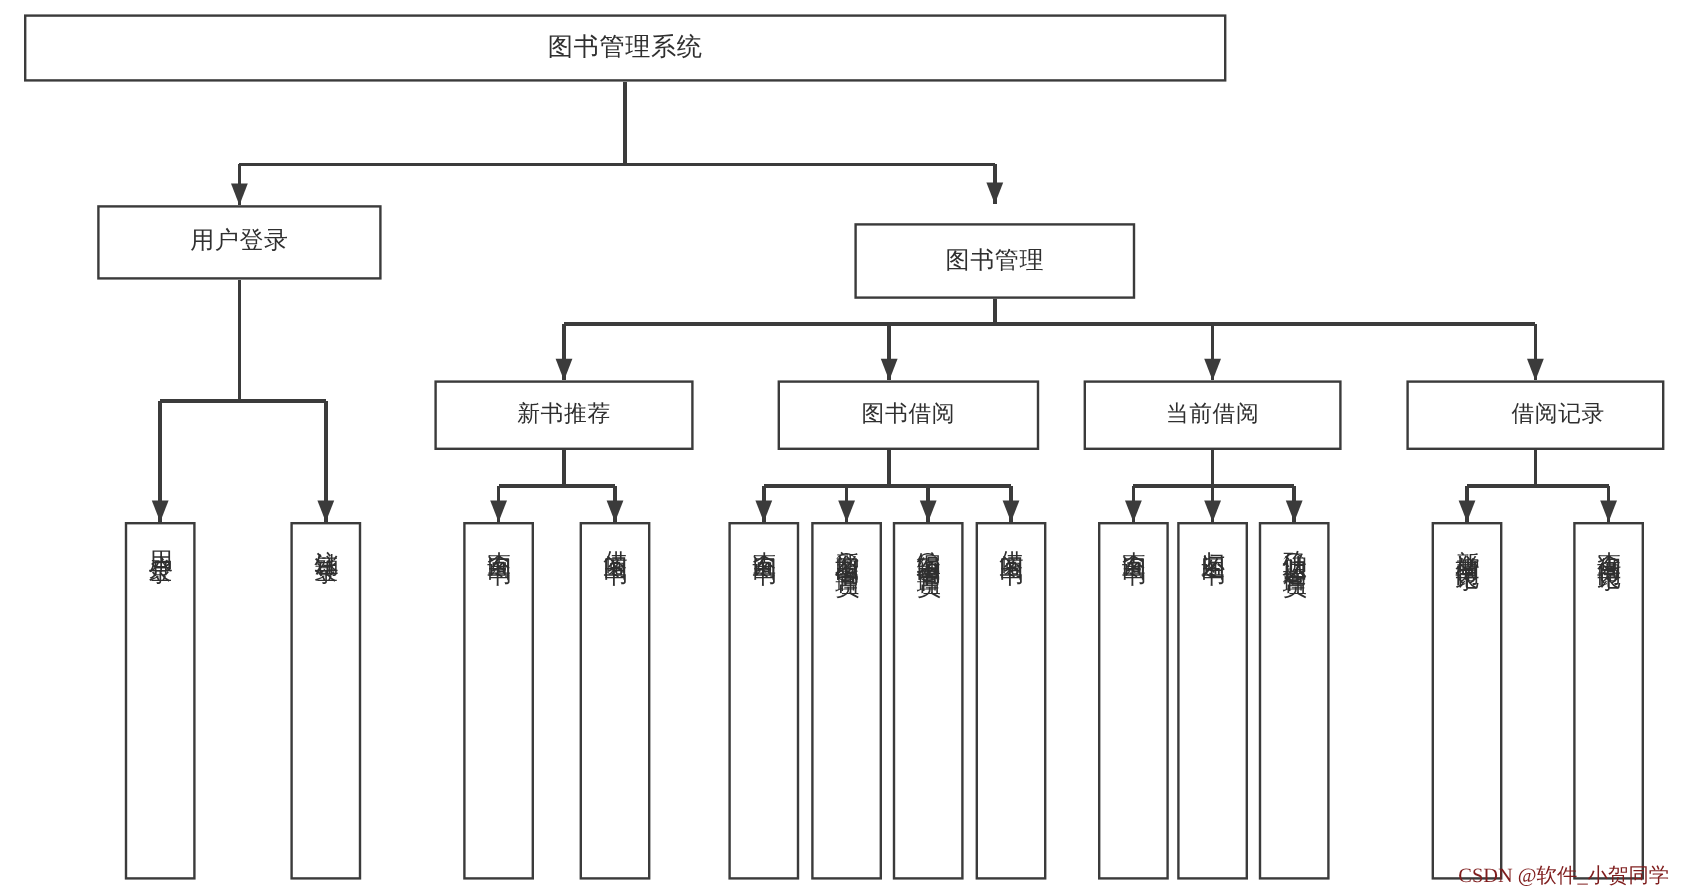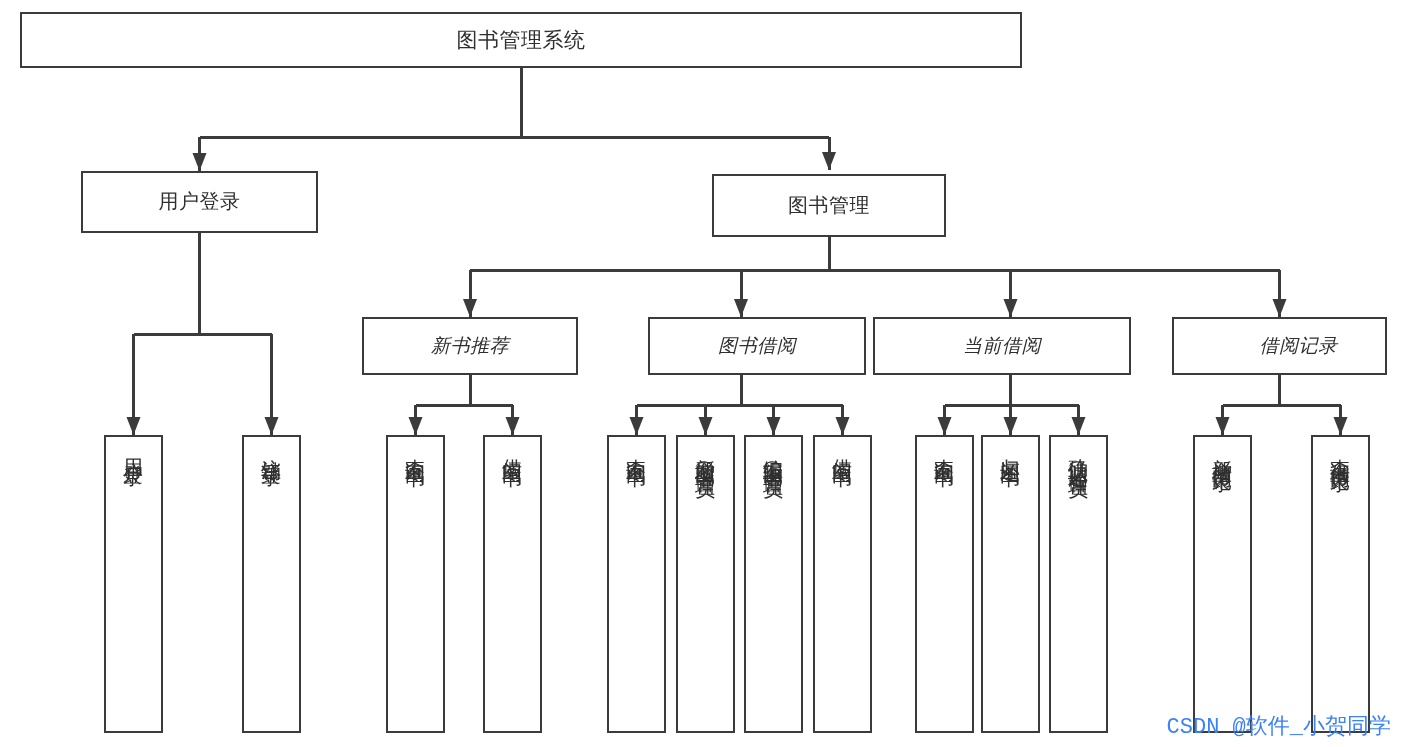--- a/index.html
+++ b/index.html
@@ -46,42 +46,41 @@
     user-select: none;
   }
   .node-root .node-label {
     font-size: 21px;
   }
   .node-level1 .node-label {
     font-size: 20px;
   }
   .node-level2 .node-label {
     font-size: 19px;
-    font-style: italic;
   }
   .node-leaf {
     align-items: flex-start;
     justify-content: center;
     padding-top: 6px;
   }
   .node-leaf .node-label {
     font-size: 20px;
     writing-mode: vertical-rl;
     text-orientation: upright;
     white-space: nowrap;
     line-height: 1.0;
     letter-spacing: 3px;
   }
   .watermark {
     position: absolute;
     right: 14px;
     bottom: 6px;
-    font-family: Liberation Mono, monospace;
-    font-size: 22px;
-    color: #3b82f6;
+    font-family: Liberation Serif, serif;
+    font-size: 17px;
+    color: #7f1d1d;
     white-space: nowrap;
     user-select: none;
   }
 </style>
 </head>
 <body>
 
 <div id="diagram-root">
   <svg class="diagram-canvas" viewBox="0 0 1405 747" xmlns="http://www.w3.org/2000/svg">
     <g id="connector-group">
@@ -139,30 +138,30 @@
         <polygon points="1333.5,417 1347.5,417 1340.5,435" fill="#3b3b3b"></polygon>
       </g>
   </svg>
   <div id="node-layer">
       <div class="node-box node-root" style="left: 20px; top: 12px; width: 1002px; height: 56px; border-color: rgb(59, 59, 59); background: rgb(255, 255, 255);">
         <div class="node-label" style="color: rgb(47, 47, 47);">图书管理系统</div>
       </div>
       <div class="node-box node-level1" style="left: 81px; top: 171px; width: 237px; height: 62px; border-color: rgb(59, 59, 59); background: rgb(255, 255, 255);">
         <div class="node-label" style="color: rgb(47, 47, 47);">用户登录</div>
       </div>
-      <div class="node-box node-level1" style="left: 712px; top: 174px; width: 234px; height: 63px; border-color: rgb(59, 59, 59); background: rgb(255, 255, 255); align-items: center;">
+      <div class="node-box node-level1" style="left: 712px; top: 186px; width: 234px; height: 63px; border-color: rgb(59, 59, 59); background: rgb(255, 255, 255); align-items: center;">
         <div class="node-label" style="color: rgb(47, 47, 47);">图书管理</div>
       </div>
       <div class="node-box node-level2" style="left: 362px; top: 317px; width: 216px; height: 58px; border-color: rgb(59, 59, 59); background: rgb(255, 255, 255);">
         <div class="node-label" style="color: rgb(47, 47, 47);">新书推荐</div>
       </div>
       <div class="node-box node-level2" style="left: 632px; top: 317px; width: 218px; height: 58px; border-color: rgb(59, 59, 59); background: rgb(255, 255, 255); margin-left: 16px;">
         <div class="node-label" style="color: rgb(47, 47, 47);">图书借阅</div>
       </div>
-      <div class="node-box node-level2" style="left: 873px; top: 317px; width: 258px; height: 58px; border-color: rgb(59, 59, 59); background: rgb(255, 255, 255);">
+      <div class="node-box node-level2" style="left: 903px; top: 317px; width: 215px; height: 58px; border-color: rgb(59, 59, 59); background: rgb(255, 255, 255);">
         <div class="node-label" style="color: rgb(47, 47, 47);">当前借阅</div>
       </div>
       <div class="node-box node-level2" style="left: 1172px; top: 317px; width: 215px; height: 58px; border-color: rgb(59, 59, 59); background: rgb(255, 255, 255);">
         <div class="node-label" style="color: rgb(47, 47, 47); margin-left: 38px;">借阅记录</div>
       </div>
       <div class="node-box node-leaf node-leaf" style="left: 104px; top: 435px; width: 59px; height: 298px; border-color: rgb(59, 59, 59); background: rgb(255, 255, 255);">
         <div class="node-label" style="color: rgb(47, 47, 47);">用户登录</div>
       </div>
       <div class="node-box node-leaf node-leaf" style="left: 242px; top: 435px; width: 59px; height: 298px; border-color: rgb(59, 59, 59); background: rgb(255, 255, 255);">
         <div class="node-label" style="color: rgb(47, 47, 47);">注销登录</div>

